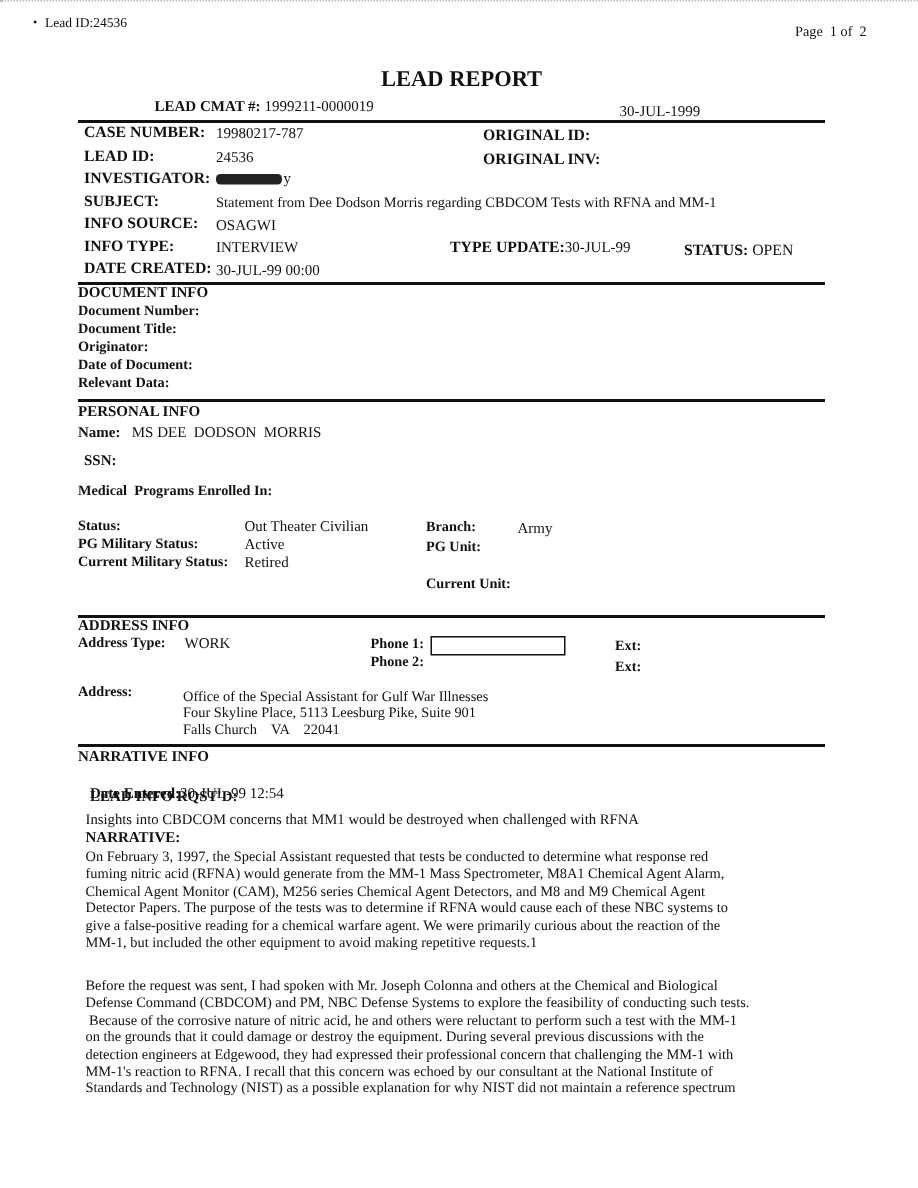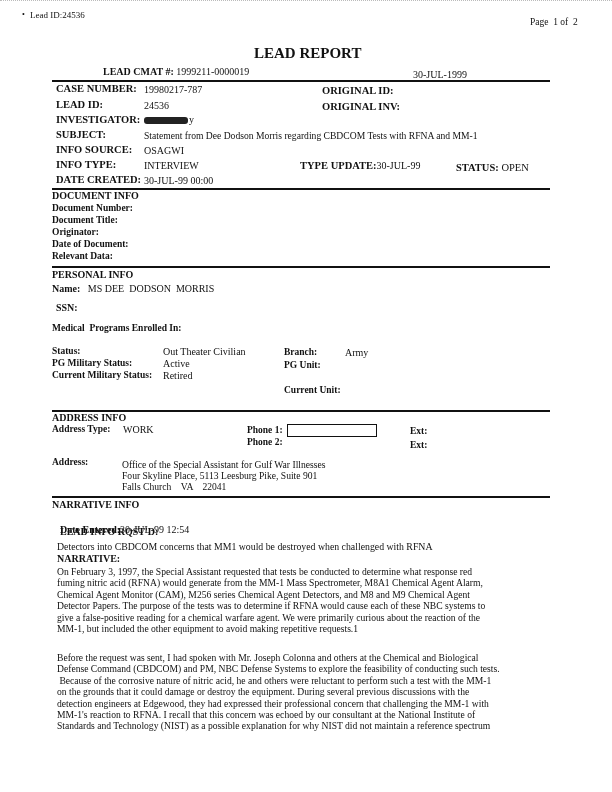--- a/index.html
+++ b/index.html
@@ -124,21 +124,21 @@
 <div class="abs val" style="left:122px;top:470px;font-size:9.6px;">Four Skyline Place, 5113 Leesburg Pike, Suite 901</div>
 <div class="abs val" style="left:122px;top:481px;font-size:9.6px;white-space:pre">Falls Church    VA    22041</div>
 
 <div class="rule" style="left:52px;top:496px;width:498px;"></div>
 
 <div class="abs section-title" style="left:52px;top:499px;">NARRATIVE INFO</div>
 <div class="abs" style="left:60px;top:524px;">
   <span class="lbl">Date Entered:</span><span class="val">30-JUL-99 12:54</span>
 </div>
 <div class="abs lbl" style="left:60px;top:526px;">LEAD INFO RQST'D:</div>
-<div class="abs val" style="left:57px;top:541px;font-size:9.8px;">Detectors into CBDCOM concerns that MM1 would be destroyed when challenged with RFNA</div>
+<div class="abs val" style="left:57px;top:541px;font-size:9.8px;">Insights into CBDCOM concerns that MM1 would be destroyed when challenged with RFNA</div>
 <div class="abs lbl" style="left:57px;top:553px;">NARRATIVE:</div>
 
 <div class="para" style="top:566px;">
   <span>On February 3, 1997, the Special Assistant requested that tests be conducted to determine what response red</span>
   <span>fuming nitric acid (RFNA) would generate from the MM-1 Mass Spectrometer, M8A1 Chemical Agent Alarm,</span>
   <span>Chemical Agent Monitor (CAM), M256 series Chemical Agent Detectors, and M8 and M9 Chemical Agent</span>
   <span>Detector Papers.  The purpose of the tests was to determine if RFNA would cause each of these NBC systems to</span>
   <span>give a false-positive reading for a chemical warfare agent.  We were primarily curious about the reaction of the</span>
   <span>MM-1, but included the other equipment to avoid making repetitive requests.1</span>
 </div>

